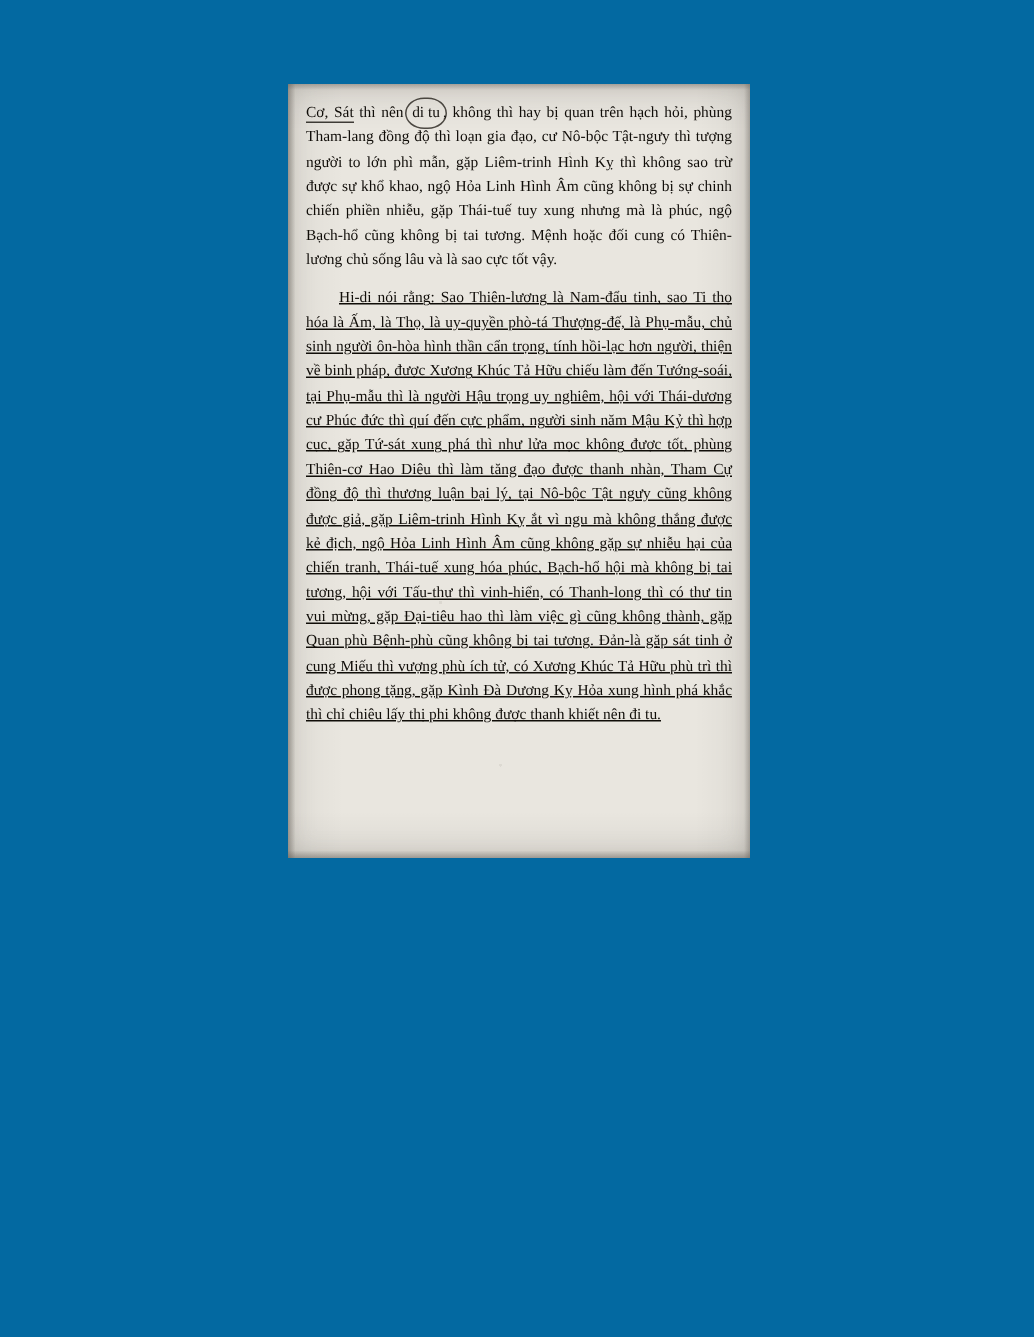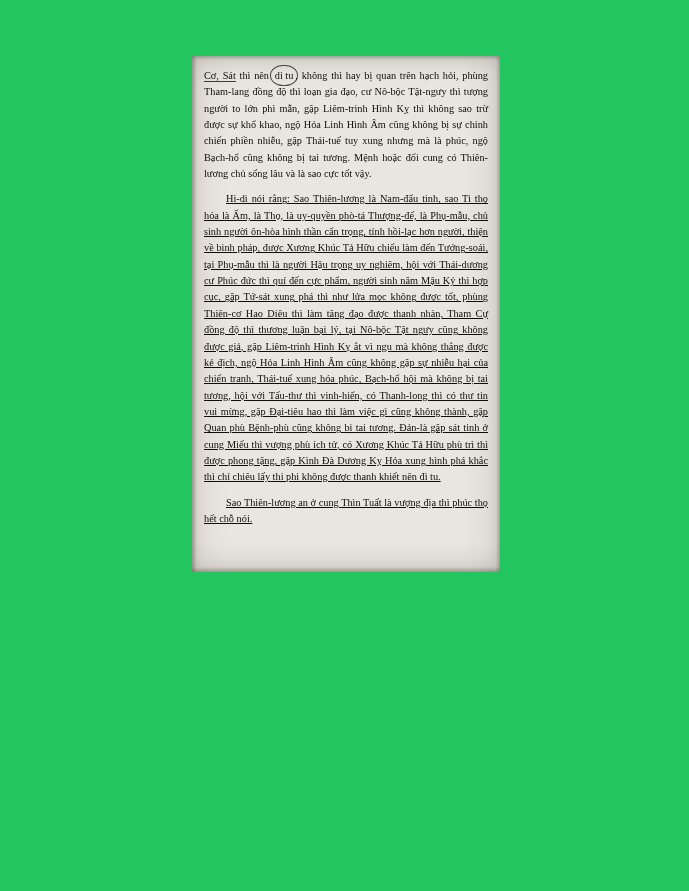--- a/index.html
+++ b/index.html
@@ -10,21 +10,21 @@
   body {
     width: 689px;
     height: 891px;
     font-family: "Liberation Serif", serif;
     overflow: hidden;
   }
   #page {
     position: relative;
     width: 689px;
     height: 891px;
-    background: #22c55e;
+    background: #0369a1;
   }
   
   #scan {
     position: absolute;
     left: 192px;
     top: 56px;
     width: 308px;
     height: 516px;
     background: #e9e6df;
     background-image:
@@ -128,16 +128,15 @@
 <div id="page">
   <div id="scan">
     <div class="edge-left"></div>
     <div class="edge-right"></div>
     <div class="edge-top"></div>
     <div class="edge-bottom"></div>
 
     <div id="text-block">
       <p class="para"><span class="ul">Cơ, Sát</span><span> thì nên </span><span class="circled">di tu</span><span>, không thì hay bị quan trên hạch hỏi, phùng Tham-lang đồng độ thì loạn gia đạo, cư Nô-bộc Tật-ngưy thì tượng người to lớn phì mẫn, gặp Liêm-trinh Hình Kỵ thì không sao trừ được sự khổ khao, ngộ Hỏa Linh Hình Âm cũng không bị sự chinh chiến phiền nhiễu, gặp Thái-tuế tuy xung nhưng mà là phúc, ngộ Bạch-hổ cũng không bị tai tương. Mệnh hoặc đối cung có Thiên-lương chủ sống lâu và là sao cực tốt vậy.</span></p>
       <p class="para indent">Hi-di nói rằng: Sao Thiên-lương là Nam-đẩu tinh, sao Ti thọ hóa là Ấm, là Thọ, là uy-quyền phò-tá Thượng-đế, là Phụ-mẫu, chủ sinh người ôn-hòa hình thần cẩn trọng, tính hồi-lạc hơn người, thiện về binh pháp, được Xương Khúc Tả Hữu chiếu làm đến Tướng-soái, tại Phụ-mẫu thì là người Hậu trọng uy nghiêm, hội với Thái-dương cư Phúc đức thì quí đến cực phẩm, người sinh năm Mậu Kỷ thì hợp cục, gặp Tứ-sát xung phá thì như lửa mọc không được tốt, phùng Thiên-cơ Hao Diêu thì làm tăng đạo được thanh nhàn, Tham Cự đồng độ thì thương luận bại lý, tại Nô-bộc Tật ngưy cũng không được giả, gặp Liêm-trinh Hình Kỵ ắt vì ngu mà không thắng được kẻ địch, ngộ Hỏa Linh Hình Âm cũng không gặp sự nhiễu hại của chiến tranh, Thái-tuế xung hóa phúc, Bạch-hổ hội mà không bị tai tương, hội với Tấu-thư thì vinh-hiển, có Thanh-long thì có thư tin vui mừng, gặp Đại-tiêu hao thì làm việc gì cũng không thành, gặp Quan phù Bệnh-phù cũng không bị tai tương. Đản-là gặp sát tinh ở cung Miếu thì vượng phù ích tử, có Xương Khúc Tả Hữu phù trì thì được phong tặng, gặp Kình Đà Dương Kỵ Hỏa xung hình phá khắc thì chỉ chiêu lấy thị phi không được thanh khiết nên đi tu.</p>
-      <p class="para indent">Sao Thiên-lương an ở cung Thìn Tuất là vượng địa thì phúc thọ hết chỗ nói.</p>
     </div>
   </div>
 </div>
 
 </body></html>

